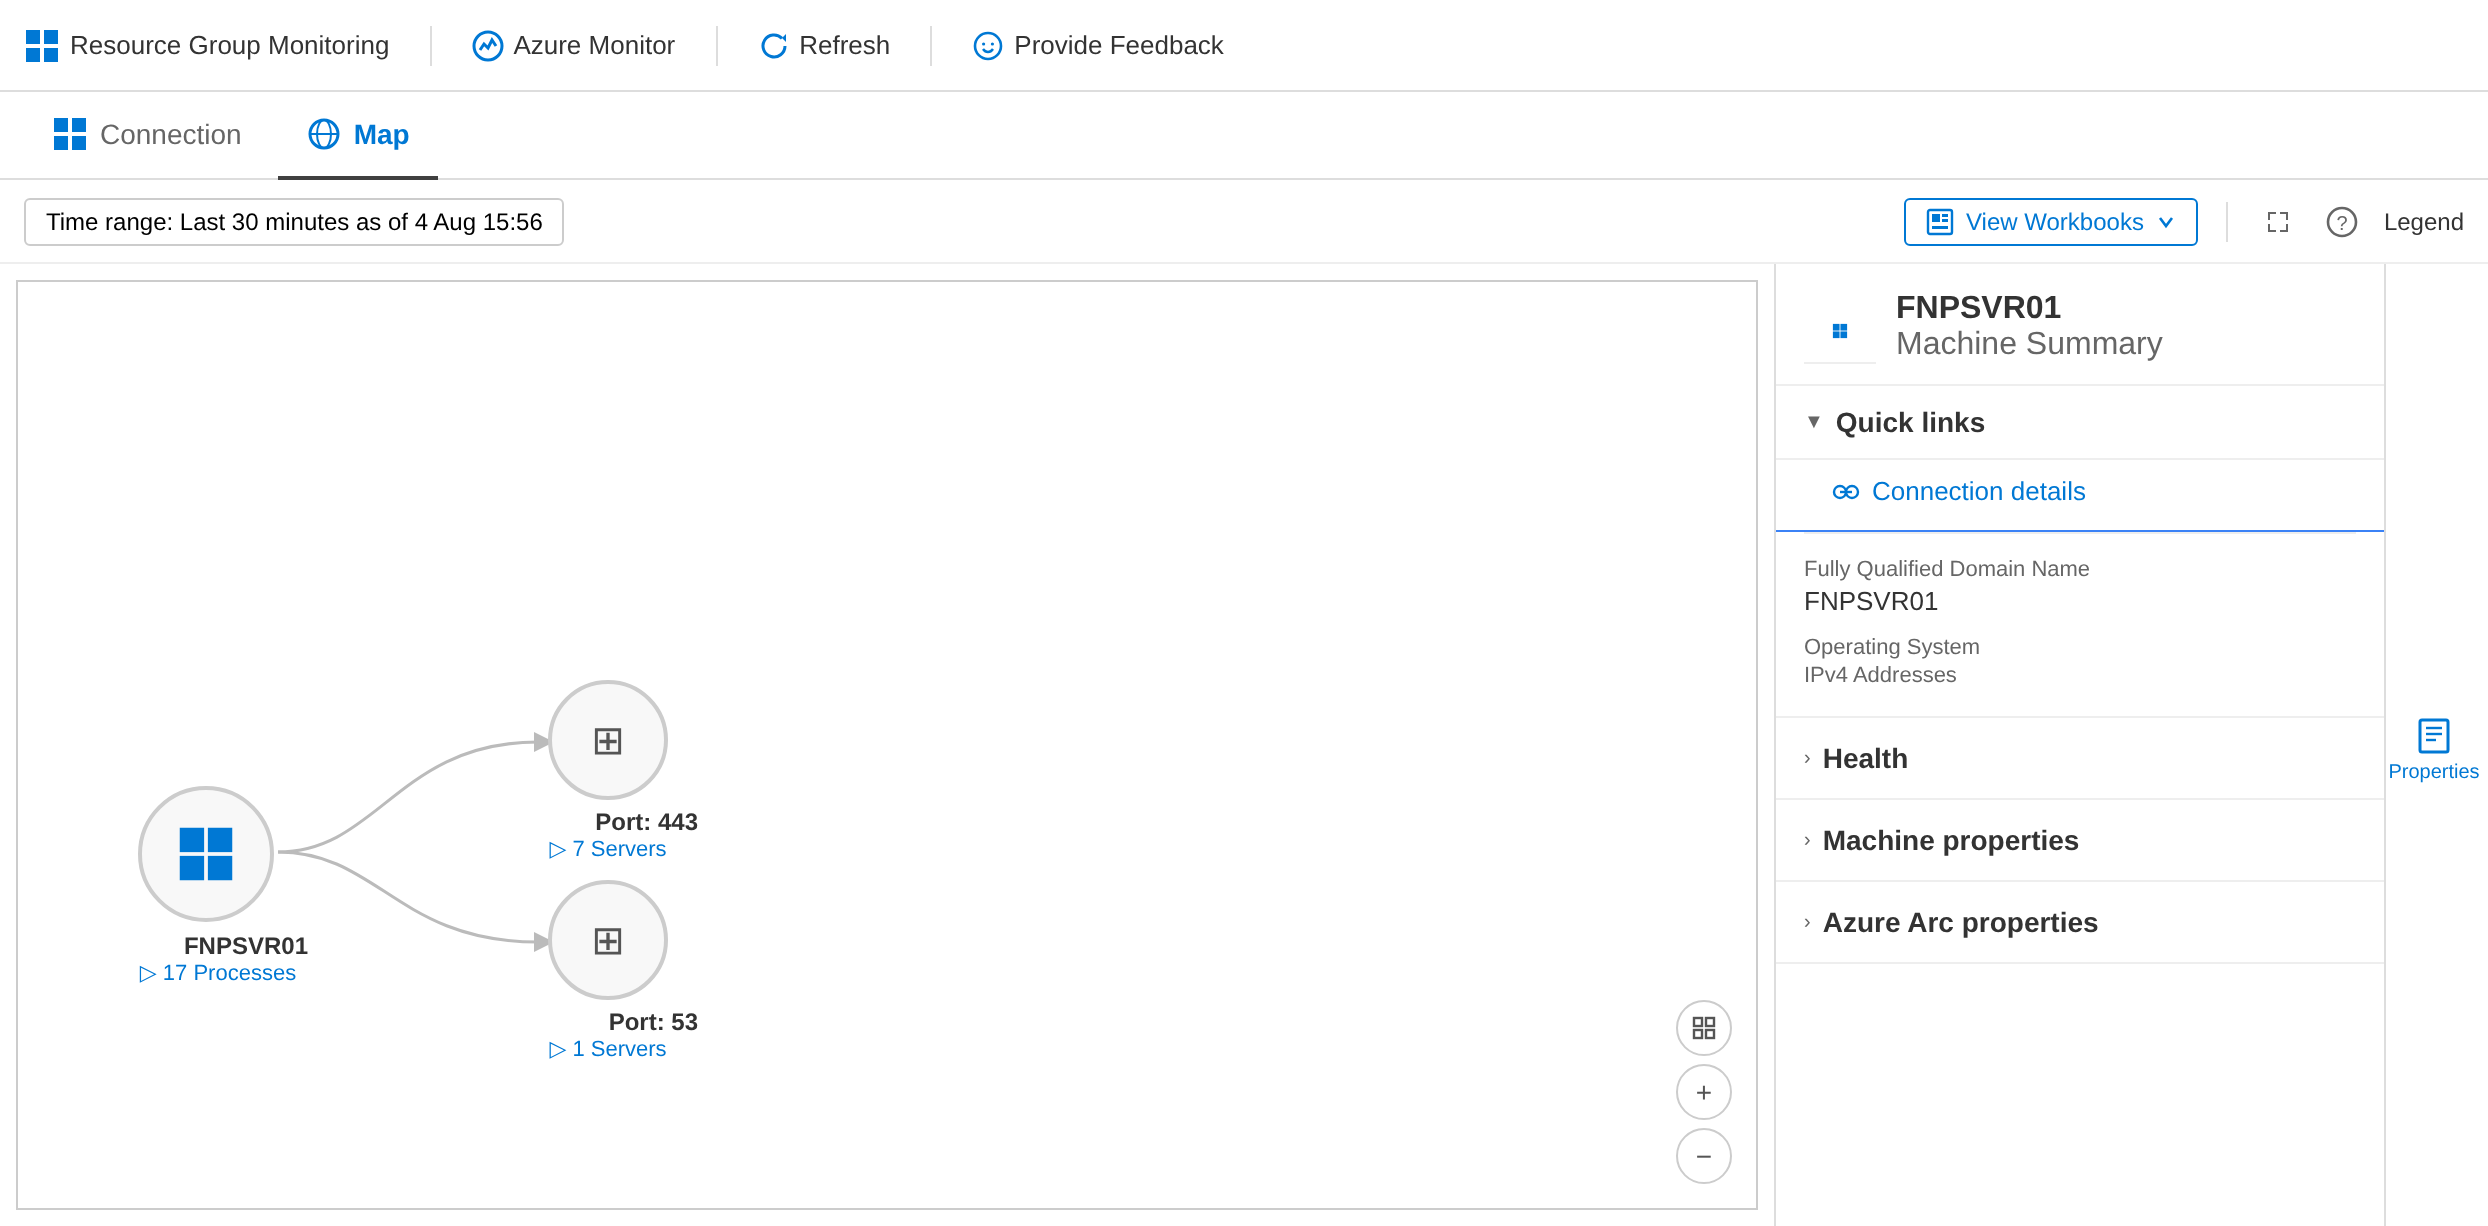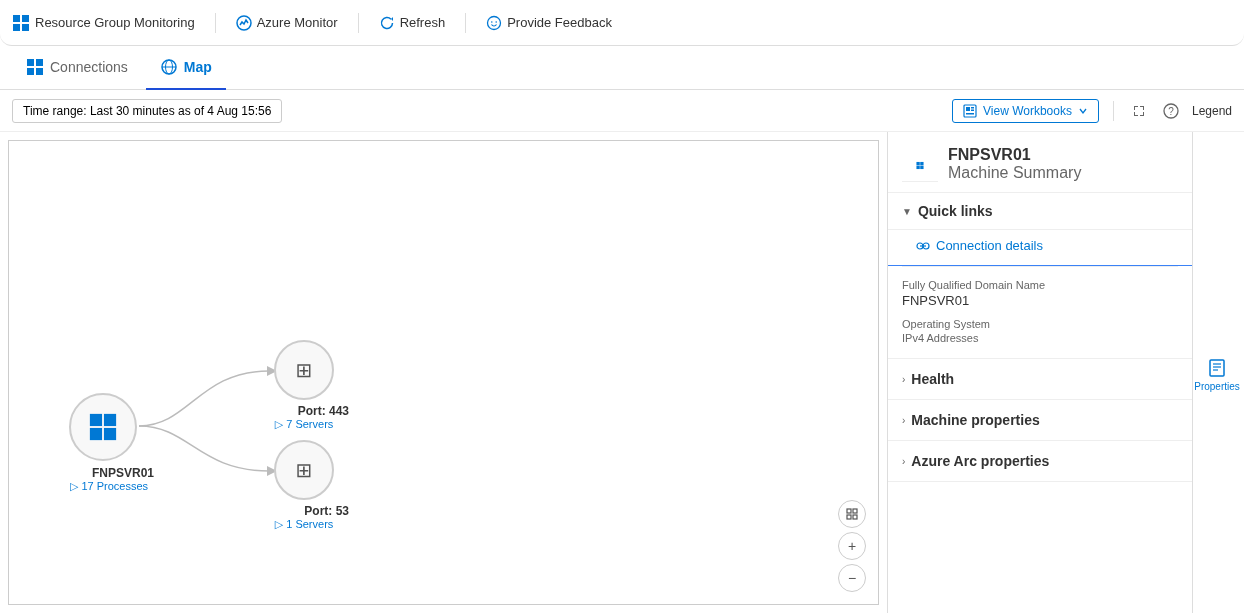--- a/index.html
+++ b/index.html
@@ -7,21 +7,20 @@
 
     
     .top-bar {
       display: flex;
       align-items: center;
       height: 46px;
       border-bottom: 1px solid #ddd;
       padding: 0 12px;
       gap: 20px;
       background: #fff;
-      border-radius: 12px;
     }
     .top-bar-item {
       display: flex;
       align-items: center;
       gap: 5px;
       font-size: 13px;
       color: #333;
       cursor: pointer;
     }
     .top-bar-divider { width: 1px; height: 20px; background: #ddd; }
@@ -42,21 +41,21 @@
       gap: 6px;
       padding: 0 14px;
       height: 44px;
       cursor: pointer;
       font-size: 14px;
       color: #666;
       border-bottom: 2px solid transparent;
     }
     .tab.active {
       color: #0078d4;
-      border-bottom: 2px solid #1d4ed8;
+      border-bottom: 2px solid #404040;
       font-weight: 600;
     }
 
     
     .toolbar {
       display: flex;
       align-items: center;
       height: 42px;
       padding: 0 12px;
       gap: 10px;
@@ -331,21 +330,21 @@
 </div>
 
 <div class="tab-bar">
   <div class="tab">
     <svg width="18" height="18" viewBox="0 0 18 18">
       <rect x="1" y="1" width="7" height="7" fill="#0078d4"></rect>
       <rect x="10" y="1" width="7" height="7" fill="#0078d4"></rect>
       <rect x="1" y="10" width="7" height="7" fill="#0078d4"></rect>
       <rect x="10" y="10" width="7" height="7" fill="#0078d4"></rect>
     </svg>
-    <span>Connections</span>
+    <span>Connection</span>
   </div>
   <div class="tab active">
     <svg width="18" height="18" viewBox="0 0 18 18">
       <circle cx="9" cy="9" r="7" fill="none" stroke="#0078d4" stroke-width="1.5"></circle>
       <ellipse cx="9" cy="9" rx="3.5" ry="7" fill="none" stroke="#0078d4" stroke-width="1"></ellipse>
       <line x1="2" y1="9" x2="16" y2="9" stroke="#0078d4" stroke-width="1"></line>
     </svg>
     <span>Map</span>
   </div>
 </div>

